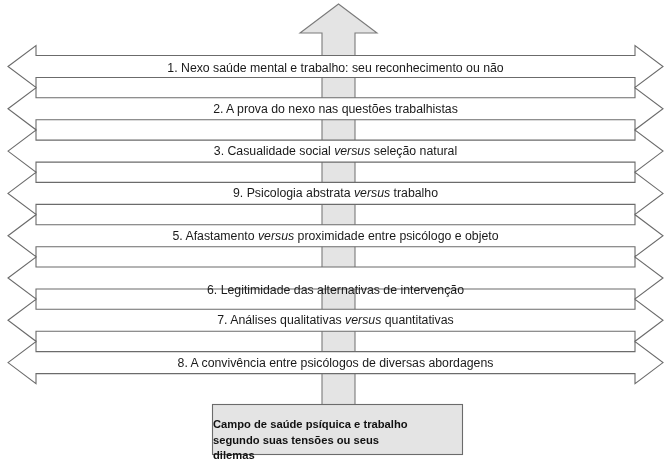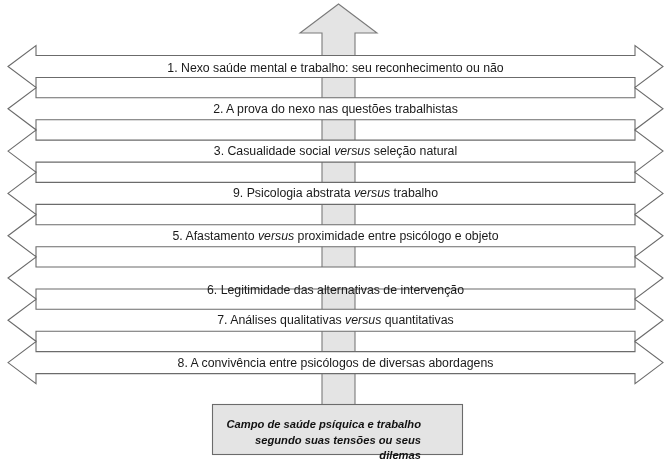--- a/index.html
+++ b/index.html
@@ -42,27 +42,26 @@
   }
   .band-label i {
     font-style: italic;
   }
 
   #outcome-box-text {
     position: absolute;
     left: 213px;
     top: 417px;
     width: 208px;
-    text-align: right;
+    text-align: left;
     font-size: 11.2px;
     font-weight: bold;
     color: #111111;
     line-height: 15.5px;
     pointer-events: none;
-    font-style: italic;
   }
   #outcome-box-text span {
     display: block;
   }
 </style>
 </head>
 <body>
 
 <div id="diagram-root">
 

